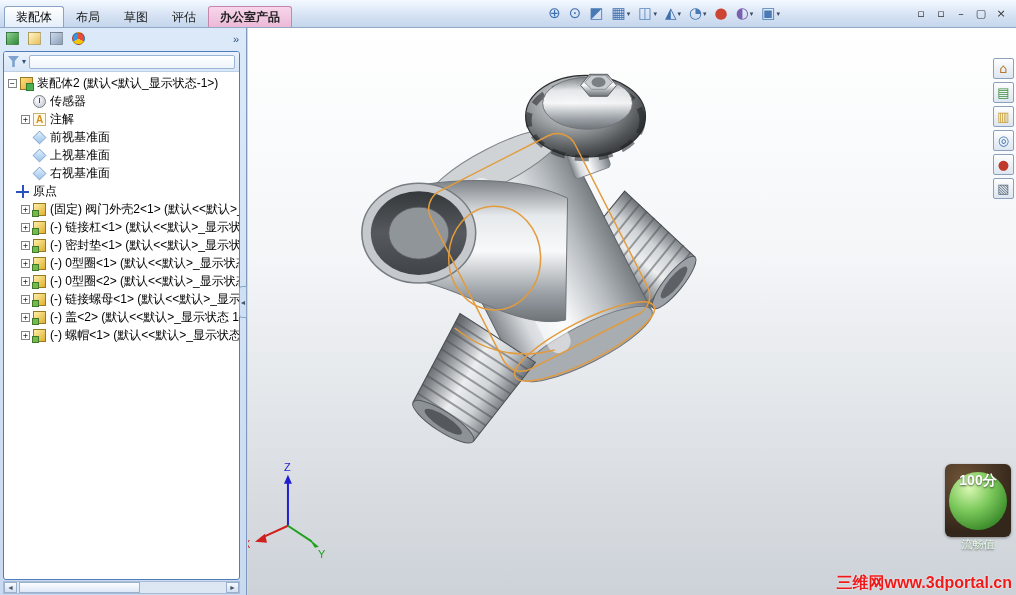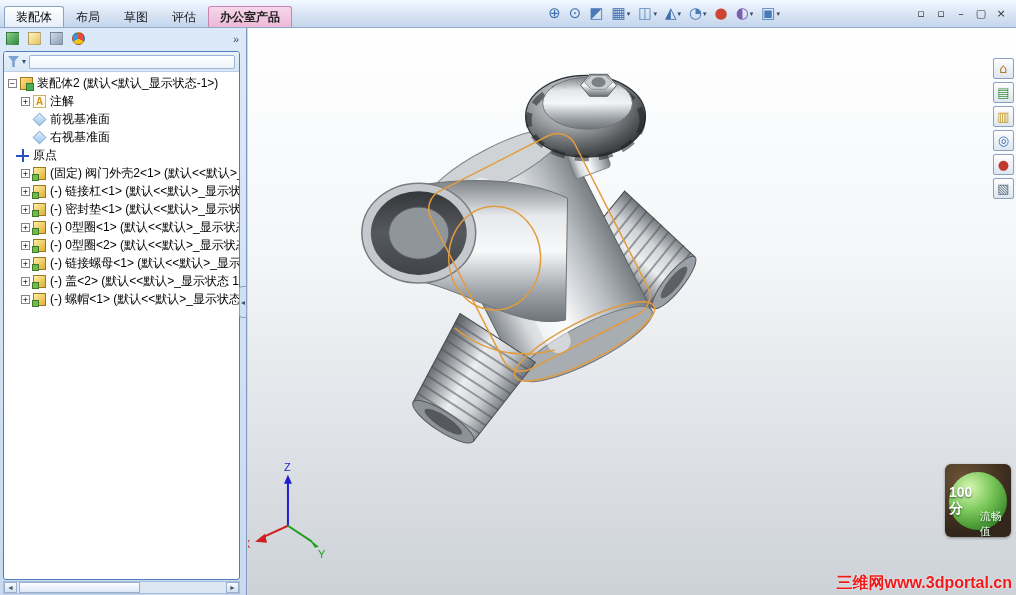--- a/index.html
+++ b/index.html
@@ -96,21 +96,21 @@
   .task-pane{position:absolute;top:30px;right:2px;display:flex;flex-direction:column;gap:3px;}
   .tp-btn{width:21px;height:21px;border:1px solid #8aa0bc;border-radius:2px;
     background:linear-gradient(#fdfeff,#dde6f0);display:flex;align-items:center;justify-content:center;}
   .tp-btn .glyph{font-size:13px;line-height:13px;font-family:"DejaVu Sans",sans-serif;}
 
   .badge{position:absolute;right:5px;bottom:58px;width:66px;height:73px;border-radius:6px;
     background:radial-gradient(circle at 25% 20%,#6b5136,#33261a 70%);
     display:flex;align-items:center;justify-content:center;box-shadow:0 1px 3px rgba(0,0,0,.4);}
   .badge-sphere{width:58px;height:58px;border-radius:50%;
     background:radial-gradient(circle at 35% 28%,#d9f7b2,#7cc95c 40%,#3f8f2e 75%,#2d6b20);
-    display:flex;flex-direction:row;align-items:center;justify-content:flex-end;}
+    display:flex;flex-direction:column;align-items:center;justify-content:space-between;}
   .badge-score{font-size:14px;font-weight:bold;color:#fff;text-shadow:0 1px 2px rgba(0,0,0,.6);}
   .badge-label{font-size:11px;color:#eaffea;text-shadow:0 1px 2px rgba(0,0,0,.6);margin-top:47px;}
   .watermark{position:absolute;right:4px;bottom:1px;font-size:16px;font-weight:bold;
     color:#f01818;text-shadow:0 0 2px #fff;}
 </style>
 </head>
 <body>
 
 <div class="app">
 
@@ -237,33 +237,43 @@
         <div class="filter-field"></div>
       </div>
       <div class="tree">
 
           <div class="tree-row" style="padding-left: 4px;">
             <span class="expander">−</span>
             <span class="ticon ticon-assembly"></span>
             <span class="tlabel">装配体2 (默认&lt;默认_显示状态-1&gt;)</span>
           </div>
 
+          <div class="tree-row" style="padding-left: 17px;">
+            <span class="expander"></span>
+            <span class="ticon ticon-sensors"></span>
+            <span class="tlabel">传感器</span>
+          </div>
 
           <div class="tree-row" style="padding-left: 17px;">
             <span class="expander">+</span>
             <span class="ticon ticon-annotations"></span>
             <span class="tlabel">注解</span>
           </div>
 
           <div class="tree-row" style="padding-left: 17px;">
             <span class="expander"></span>
             <span class="ticon ticon-plane"></span>
             <span class="tlabel">前视基准面</span>
           </div>
 
+          <div class="tree-row" style="padding-left: 17px;">
+            <span class="expander"></span>
+            <span class="ticon ticon-plane"></span>
+            <span class="tlabel">上视基准面</span>
+          </div>
 
           <div class="tree-row" style="padding-left: 17px;">
             <span class="expander"></span>
             <span class="ticon ticon-plane"></span>
             <span class="tlabel">右视基准面</span>
           </div>
 
           <div class="tree-row" style="">
             <span class="expander"></span>
             <span class="ticon ticon-origin"></span>

